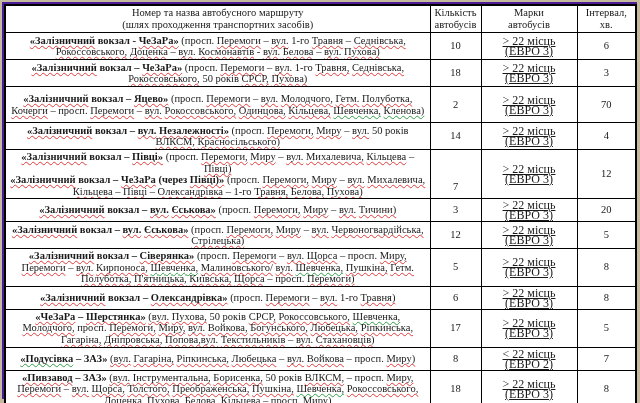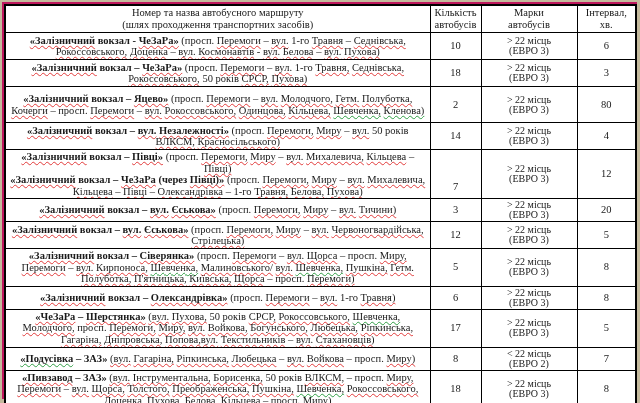--- a/index.html
+++ b/index.html
@@ -4,21 +4,21 @@
 <style>
   html,body{margin:0;padding:0;}
   body{
     width:640px;height:403px;overflow:hidden;position:relative;
     background:#c4ba9d;
     font-family:"Liberation Serif","DejaVu Serif",serif;
     color:#1a1a1a;
   }
   .frame{
     position:absolute;left:2px;top:2px;right:3px;bottom:4px;
-    background:#be185d;
+    background:#4c1d95;
   }
   table{
     border-collapse:collapse;
     table-layout:fixed;
     margin:2px 0 0 2px;
     width:631px;
     border:2px solid #000;
     background:#fff;
   }
   td,th{
@@ -29,21 +29,21 @@
     overflow:hidden;
   }
   th{
     font-weight:normal;
     font-size:10.5px;
     line-height:12px;
   }
   .c-route{font-size:10.5px;line-height:11.5px;}
   .c-route .rname{font-weight:bold;}
   .c-qty,.c-int{font-size:10.5px;line-height:12px;}
-  .c-marks{font-size:10px;line-height:10px;}
+  .c-marks{font-size:12px;line-height:10px;text-decoration:underline;}
   .qty-bottom{vertical-align:bottom;padding-bottom:5px;}
   .sq-r{
     text-decoration-line:underline;
     text-decoration-style:wavy;
     text-decoration-color:#e23b3b;
     text-decoration-thickness:1px;
     text-underline-offset:1px;
     text-decoration-skip-ink:none;
   }
   .sq-g{
@@ -111,21 +111,21 @@
   </tr>
         <tr style="height: 36px;">
     <td class="c-route">
             <div><b class="rname"><span class="sq-r">«Залізничний</span> <span>вокзал</span> <span>–</span> <span class="sq-r">Яцево»</span></b> <span><span>(просп.</span> <span class="sq-r">Перемоги</span> <span>–</span> <span class="sq-r">вул.</span> <span class="sq-r">Молодчого,</span> <span class="sq-r">Гетм.</span> <span class="sq-r">Полуботка,</span> <span class="sq-r">Кочерги</span> <span>–</span> <span>просп.</span> <span class="sq-r">Перемоги</span> <span>–</span> <span class="sq-r">вул.</span> <span class="sq-r">Рокоссовського,</span> <span class="sq-r">Одинцова,</span> <span class="sq-r">Кільцева,</span> <span class="sq-g">Шевченка,</span> <span class="sq-g">Кленова)</span></span></div>
           </td>
     <td class="c-qty">2</td>
     <td class="c-marks">
             <div>&gt; 22 місць</div>
             <div>(ЕВРО 3)</div>
           </td>
-    <td class="c-int">80</td>
+    <td class="c-int">70</td>
   </tr>
         <tr style="height: 27px; margin-top: 24px;">
     <td class="c-route">
             <div><b class="rname"><span class="sq-r">«Залізничний</span> <span>вокзал</span> <span>–</span> <span class="sq-r">вул.</span> <span class="sq-r">Незалежності»</span></b> <span><span>(просп.</span> <span class="sq-r">Перемоги,</span> <span class="sq-r">Миру</span> <span>–</span> <span class="sq-r">вул.</span> <span>50</span> <span>років</span> <span class="sq-r">ВЛКСМ,</span> <span class="sq-r">Красносільського)</span></span></div>
           </td>
     <td class="c-qty">14</td>
     <td class="c-marks">
             <div>&gt; 22 місць</div>
             <div>(ЕВРО 3)</div>
           </td>

